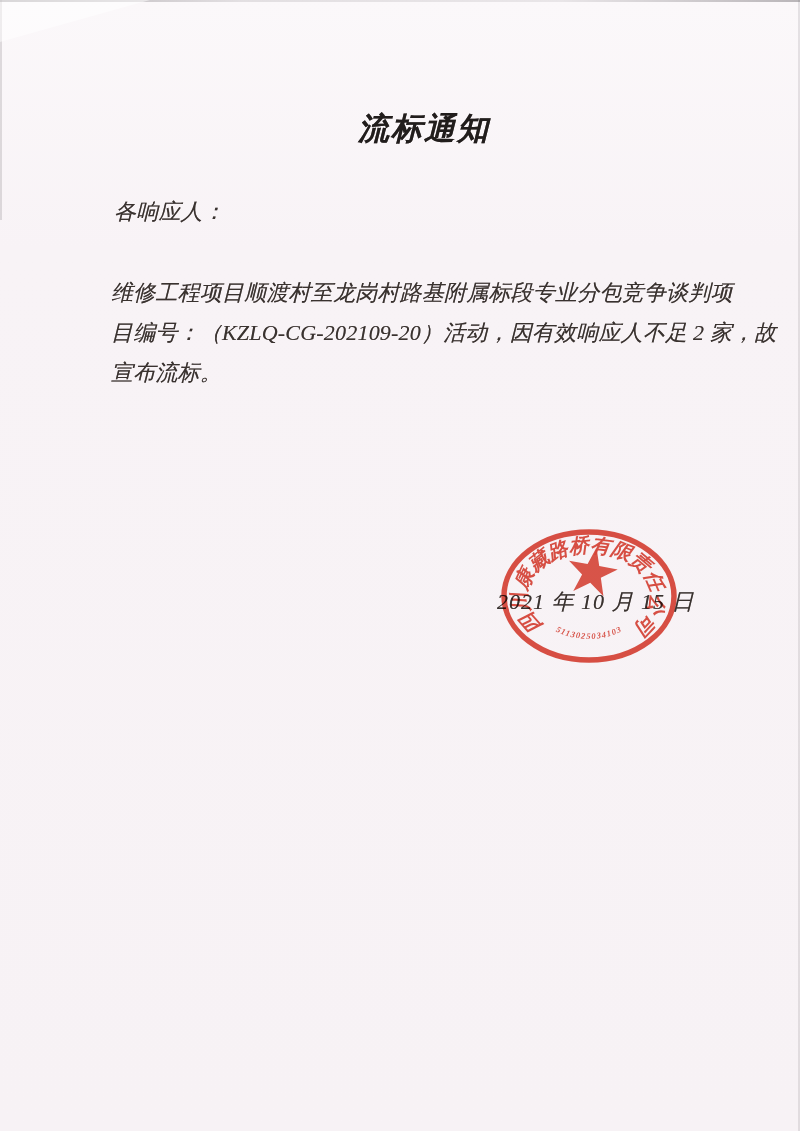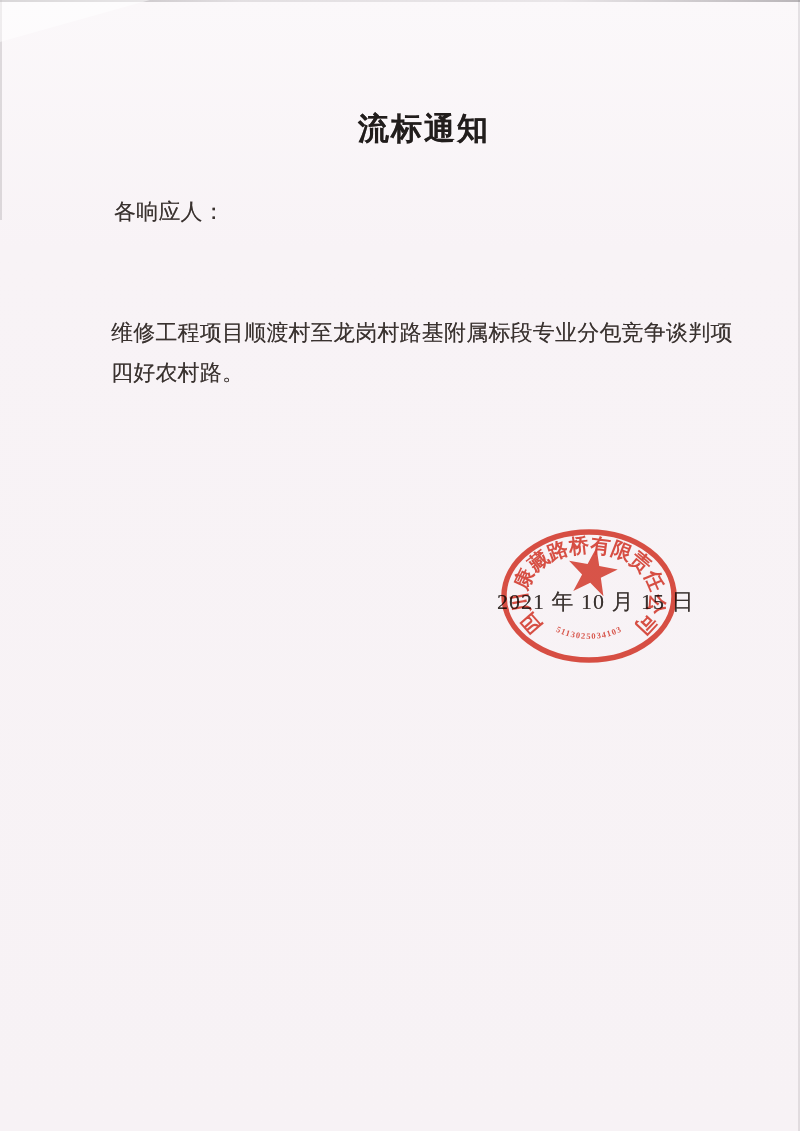--- a/index.html
+++ b/index.html
@@ -5,20 +5,21 @@
   html,body { margin:0; padding:0; background:#e9e6e8; }
   .page {
     position: relative;
     width: 800px;
     height: 1131px;
     margin: 0 auto;
     background: linear-gradient(180deg, #fbf8fa 0%, #f8f3f6 22%, #f7f2f5 100%);
     overflow: hidden;
     font-family: "Liberation Serif", "DejaVu Serif", serif;
     color: #39322f;
+    font-style: italic;
   }
   
   .edge-top {
     position:absolute; top:0; left:0; right:0; height:2px;
     background: linear-gradient(90deg, rgba(90,85,90,.45), rgba(140,135,140,.22) 30%, rgba(150,145,150,.18) 70%, rgba(95,90,95,.42));
   }
   .edge-right {
     position:absolute; top:0; right:0; width:2px; height:100%;
     background: rgba(130,122,128,.18);
   }
@@ -39,21 +40,21 @@
     text-shadow: 0 0 .5px rgba(40,33,30,.7);
   }
   .line {
     position:absolute;
     font-size:22px; letter-spacing:0.2px;
     color:#39322f; white-space:nowrap;
     text-shadow: 0 0 .6px rgba(60,50,48,.55);
   }
   .salutation { top:197px; left:114px; }
   .bl0 { top:238px; left:143px; }
-  .bl1 { top:278px; left:111px;margin-top:40px; }
+  .bl1 { top:278px; left:111px; }
   .bl2 { top:318px; left:111px; }
   .bl3 { top:358px; left:111px; }
   .purchaser { top:501px; left:390px; z-index:1; }
   .datetext  { top:587px; left:497px; z-index:1; letter-spacing:1px;text-align:center; }
   .seal {
     position:absolute; left:479px; top:506px; width:220px; height:180px;
     z-index:2; mix-blend-mode:multiply; opacity:.92;
     pointer-events:none;
   }
   .seal text { font-family:"Liberation Serif","DejaVu Serif",serif; font-weight:bold; }
@@ -64,21 +65,22 @@
 <div class="page">
   <div class="edge-top"></div>
   <div class="edge-left"></div>
   <div class="edge-right"></div>
   <div class="corner-tl"></div>
 
   <div class="doc-title">流标通知</div>
 
   <div class="line salutation">各响应人：</div>
   <div class="line bl1">维修工程项目顺渡村至龙岗村路基附属标段专业分包竞争谈判项</div>
-  <div class="line bl3">四好农村路。</div>
+  <div class="line bl2">目编号：（KZLQ-CG-202109-20）活动，因有效响应人不足 2 家，故</div>
+  <div class="line bl3">宣布流标。</div>
 
   <div class="line datetext">2021 年 10 月 15 日</div>
 
   <svg class="seal" viewBox="-110 -90 220 180" xmlns="http://www.w3.org/2000/svg" aria-hidden="true">
     <defs>
       <path id="sealArcTop" d="M -45.3 30 A 62 44 0 1 1 45.3 30" fill="none"></path>
       <path id="sealArcBottom" d="M -33.3 35.2 A 58 43 0 0 0 33.3 35.2" fill="none"></path>
     </defs>
     <ellipse cx="0" cy="0" rx="85" ry="64" fill="none" stroke="#d8392a" stroke-width="5.5" stroke-opacity="0.95"></ellipse>
     <polygon transform="translate(3,-23) rotate(10)" points="0,-26 5.9,-8.1 24.7,-8 9.5,3.1 15.3,21 0,10 -15.3,21 -9.5,3.1 -24.7,-8 -5.9,-8.1" fill="#d8392a" fill-opacity="0.92"></polygon>

